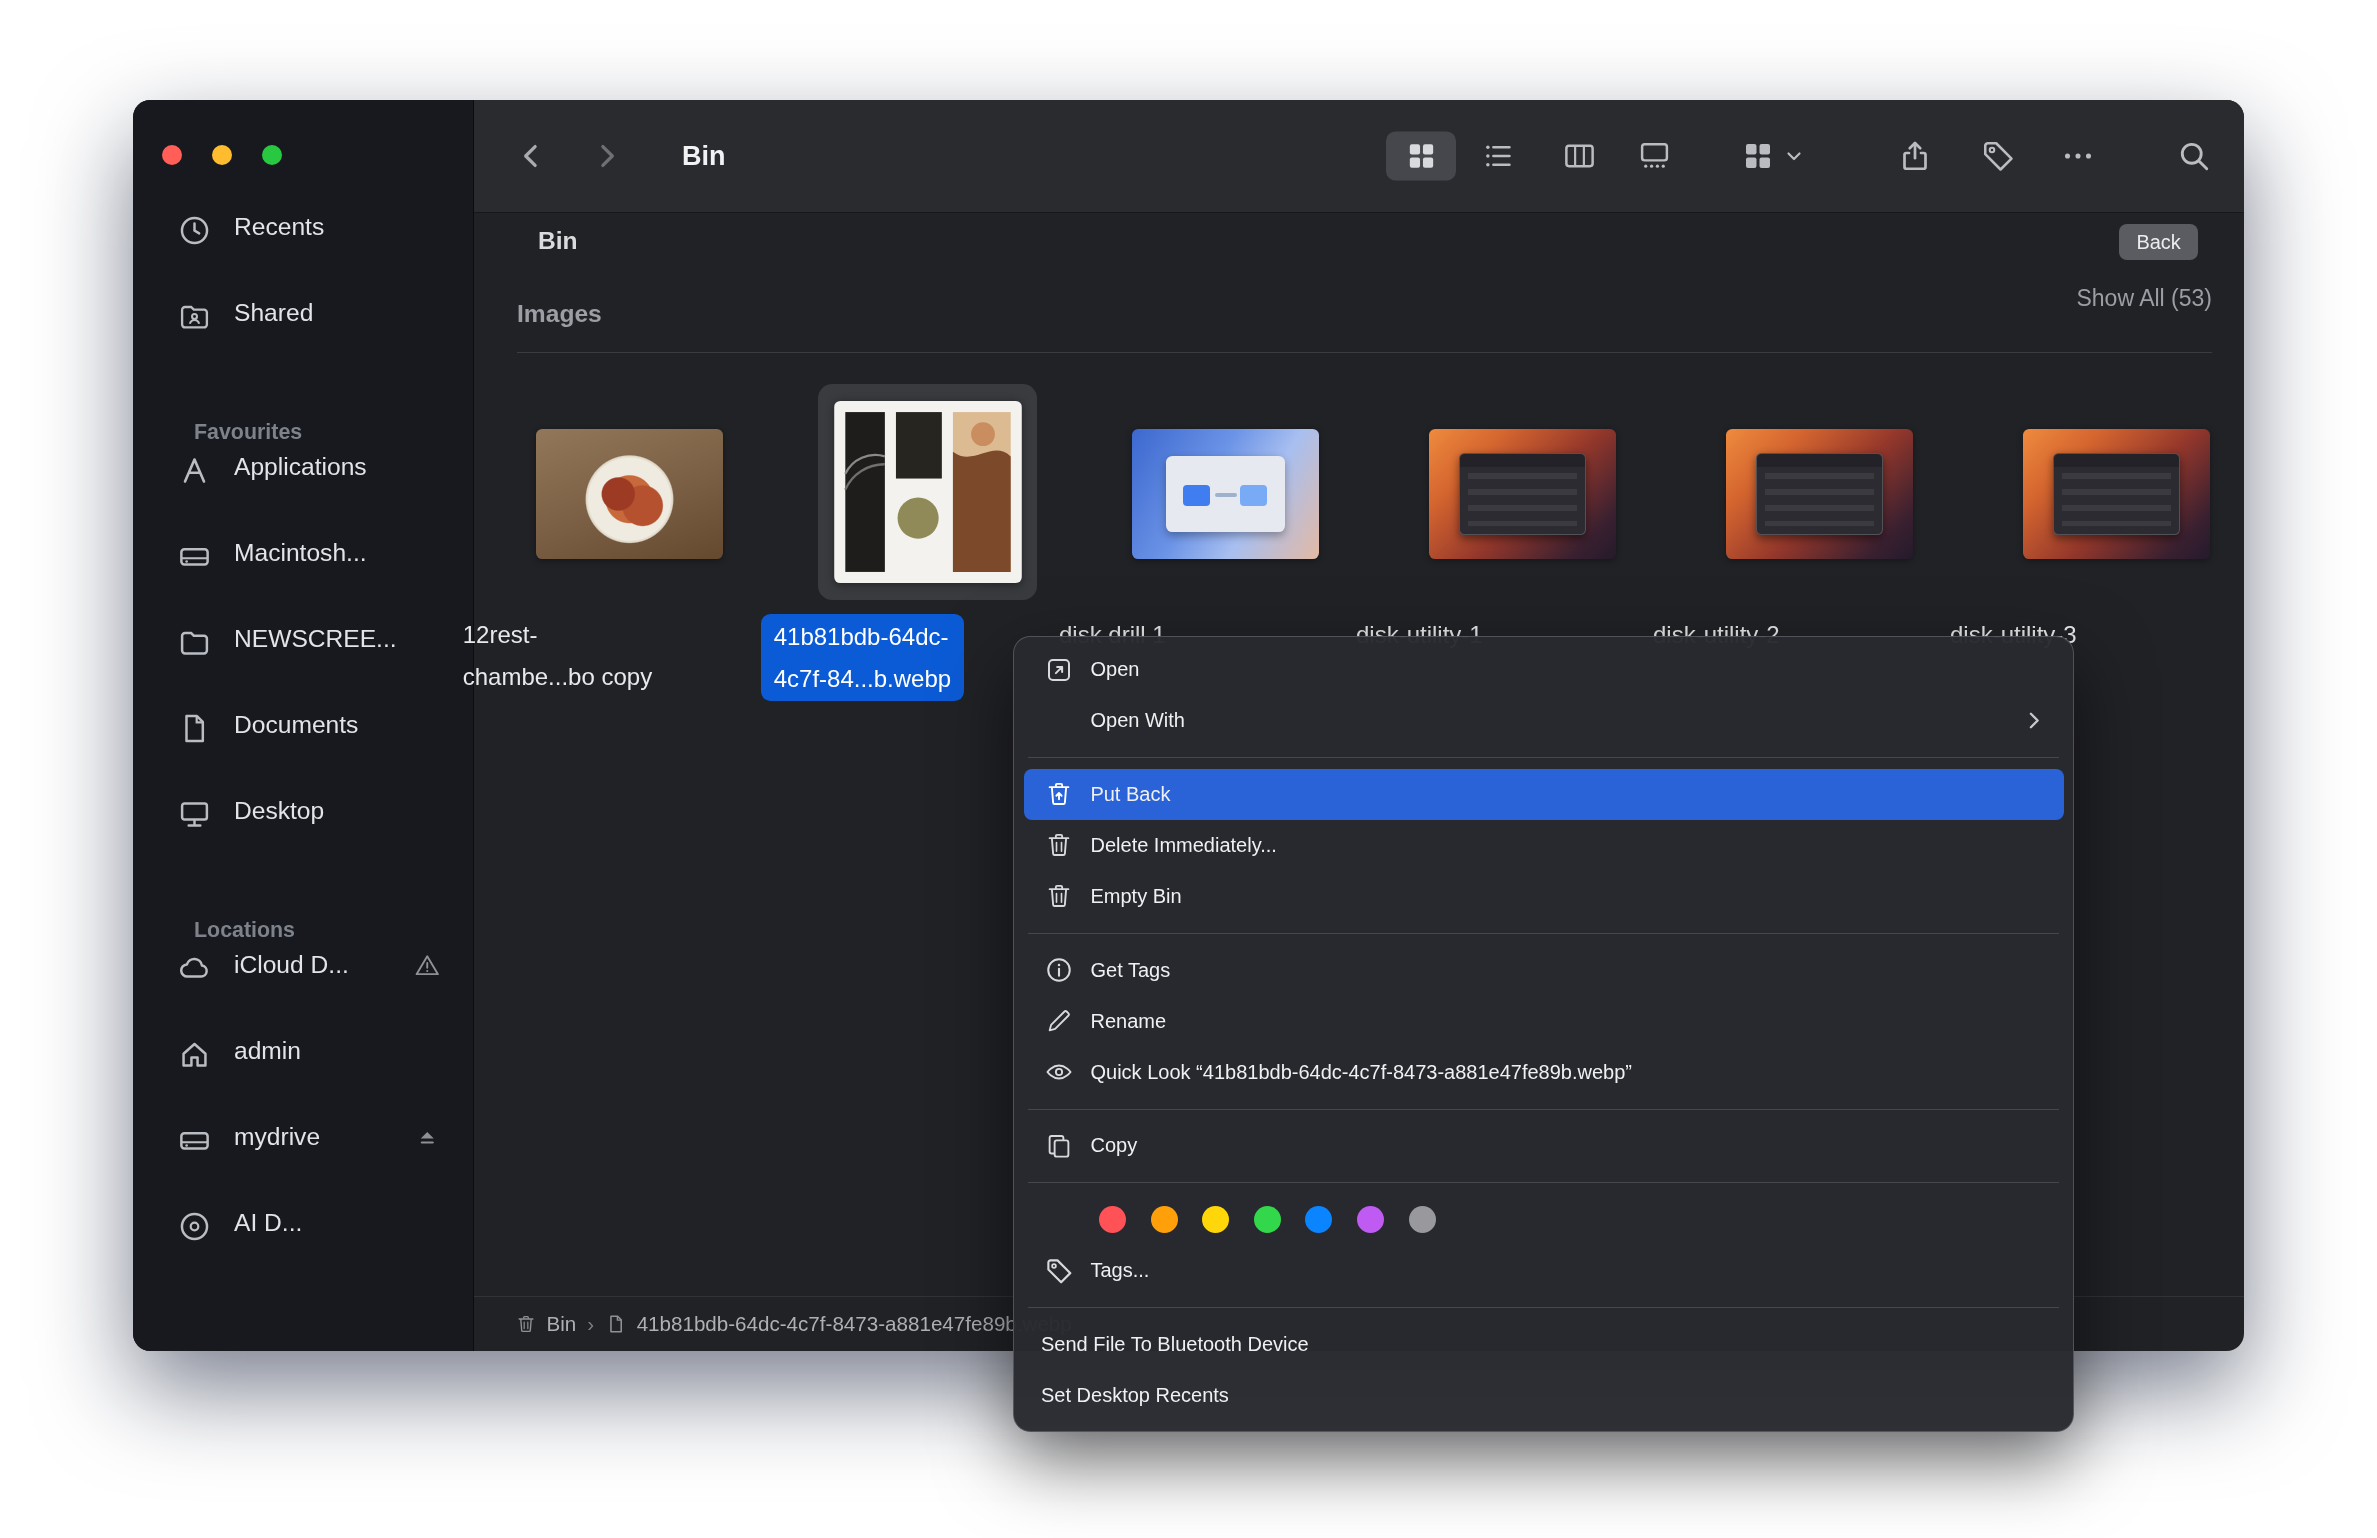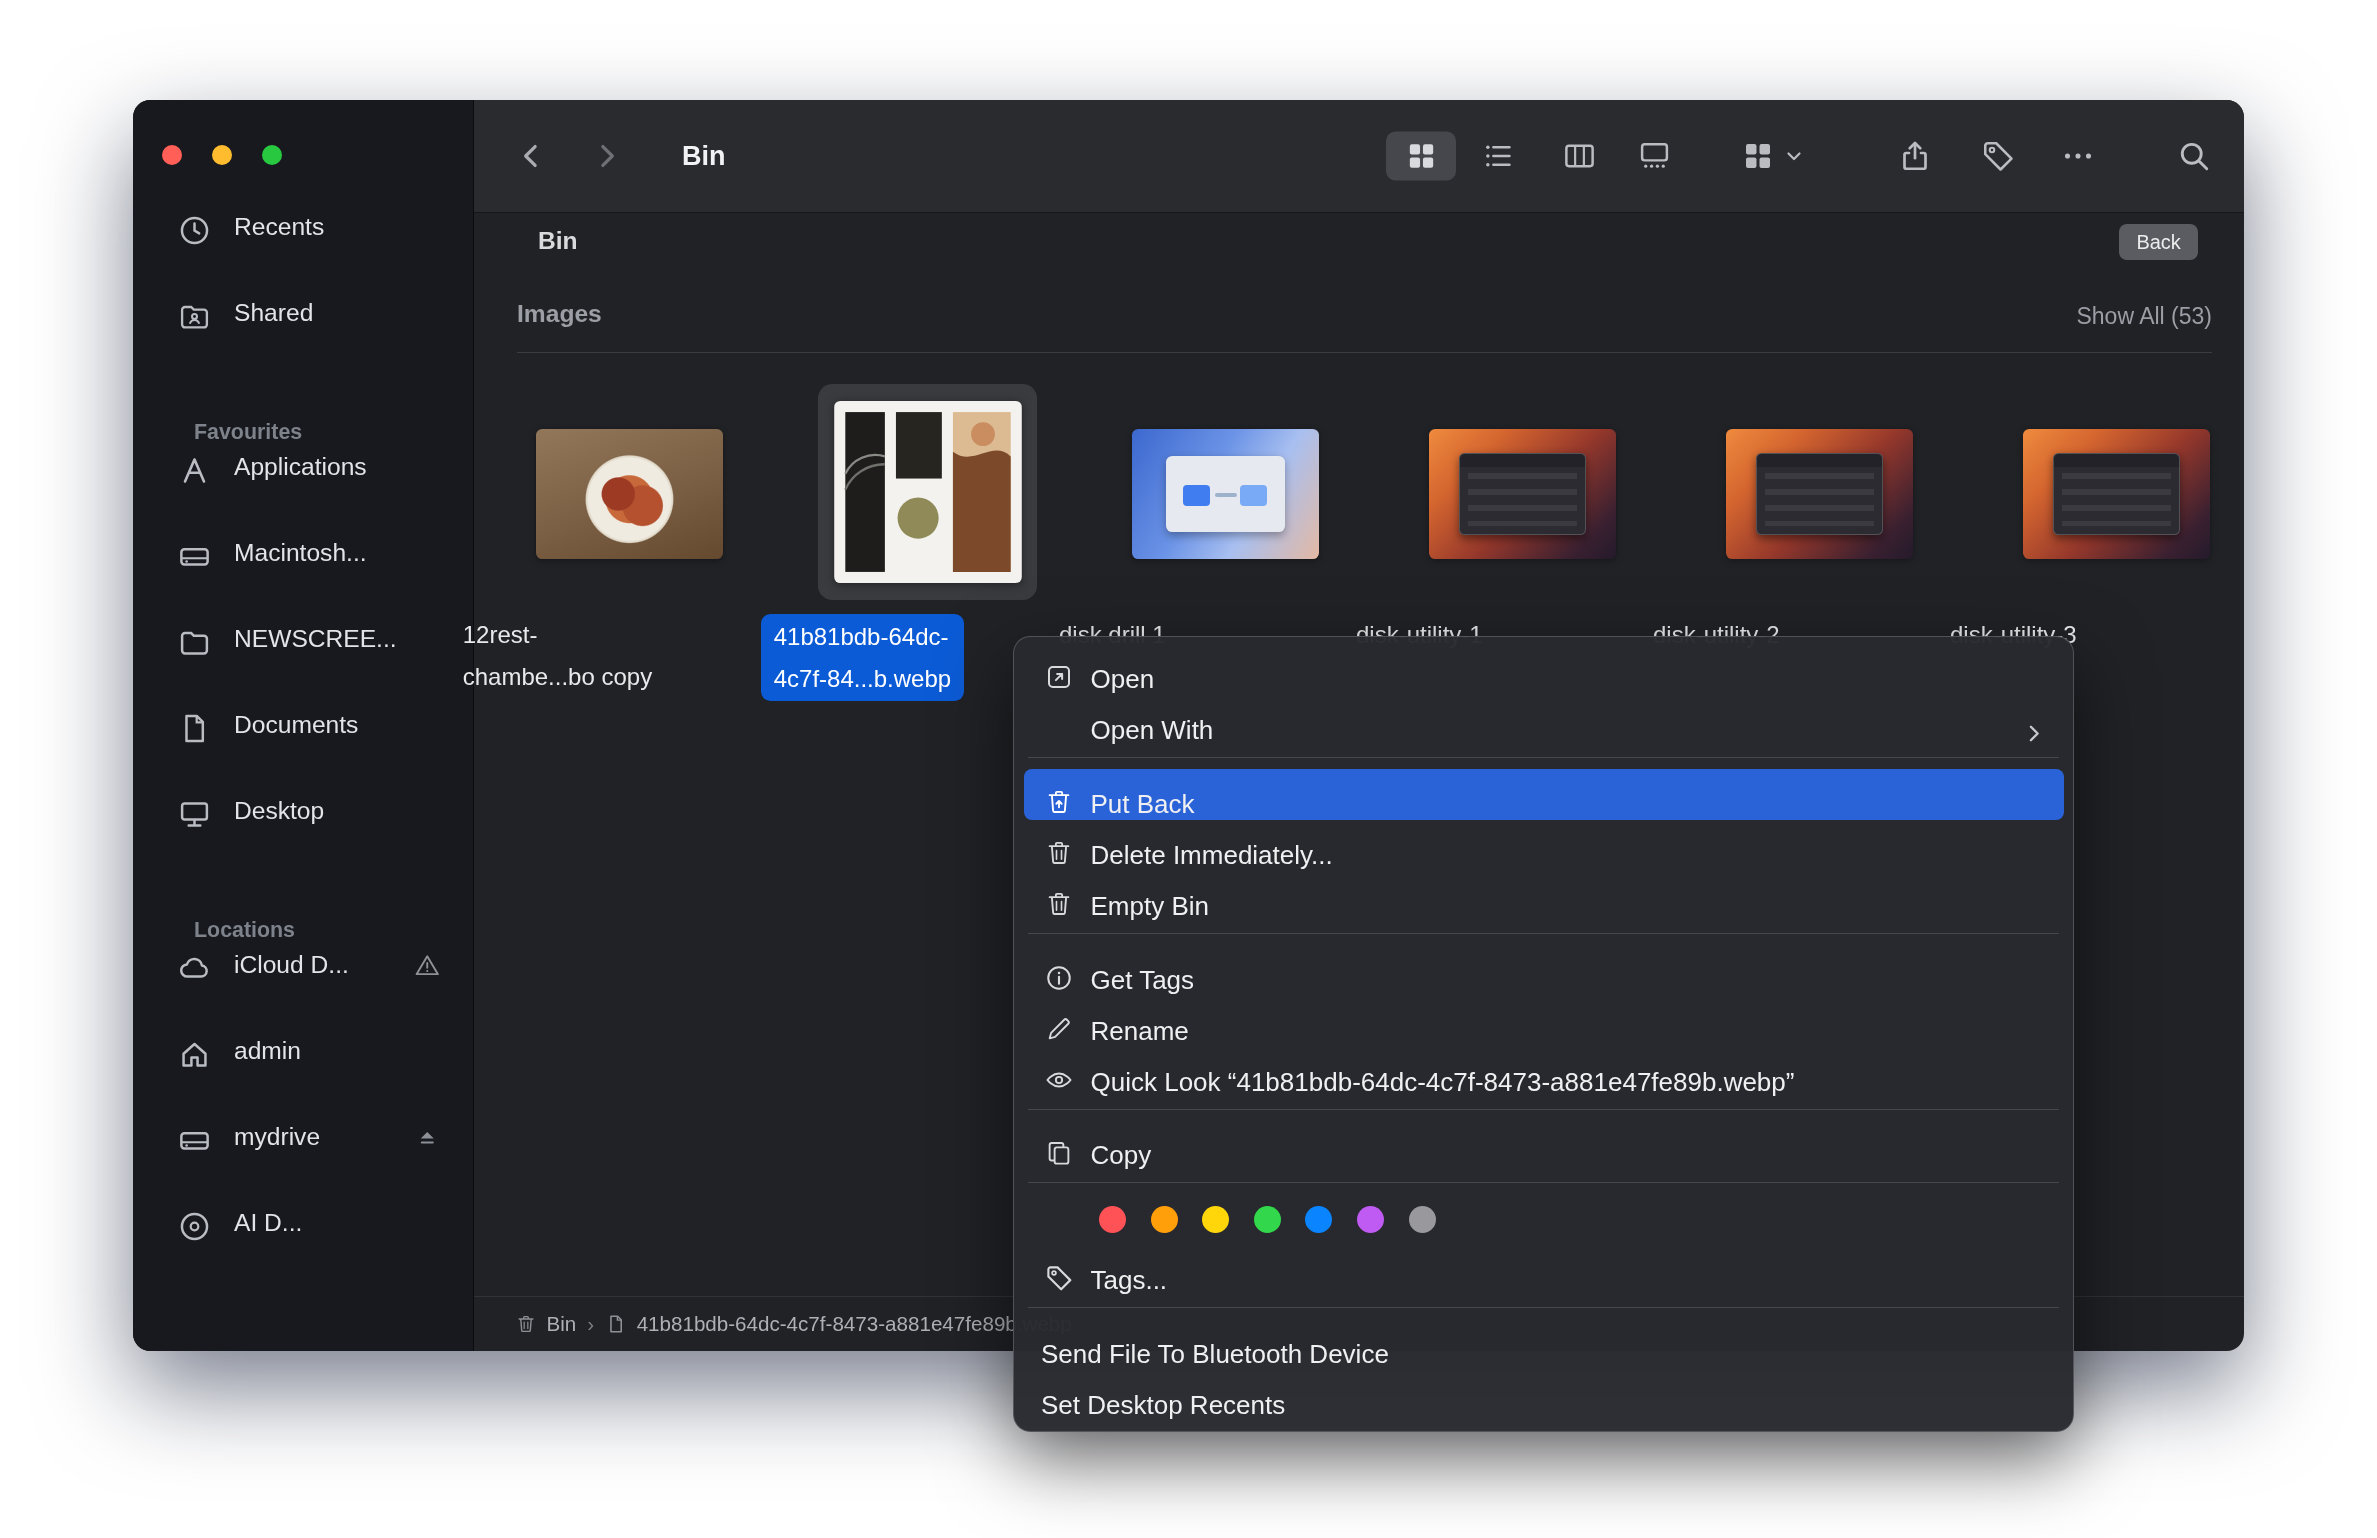--- a/index.html
+++ b/index.html
@@ -59,21 +59,21 @@
   .gbtn .g1 { width:36px; height:36px; }
   .gbtn .g2 { width:24px; height:24px; }
   .ibtn { width:36px; height:36px; color:#babcc1; }
   .ibtn svg { width:36px; height:36px; }
 
   .loc-title { position:absolute; left:64px; top:127px; font-size:24.6px; font-weight:600; color:#dadbdd; }
   .emptybtn { position:absolute; left:1645px; top:124px; height:36px; padding:0 17.4px;
               border-radius:8px; background:#5b5c62; color:#ededee; font-size:20px;
               display:flex; align-items:center; }
   .grouphdr { position:absolute; left:43px; top:200px; font-size:24.6px; font-weight:700; color:#9b9ea5; }
-  .showall { position:absolute; right:32px; top:203px; font-size:23px; color:#9b9ea5; }
+  .showall { position:absolute; right:32px; top:185px; font-size:23px; color:#9b9ea5; }
   .sep1 { position:absolute; left:43px; right:32px; top:252px; height:0.8px; background:rgba(255,255,255,.12); }
 
   
   .tile { position:absolute; top:284px; width:285px; height:341px; }
   .thumb { position:absolute; left:49px; top:45px; width:187px; height:130px;
            border-radius:6.3px; overflow:hidden; box-shadow:0 1.6px 6.3px rgba(0,0,0,.35); }
   .selbox { position:absolute; left:33px; top:0; width:219px; height:216px;
             background:#3a3b3f; border-radius:14.3px; }
   .selbox .thumb { left:16px; top:16.6px; width:188px; height:182px; box-shadow:0 1.6px 8px rgba(0,0,0,.4); }
   .fname { position:absolute; top:230px; left:-24px; right:-24px; text-align:left;
@@ -110,21 +110,21 @@
   .crumb-sep { color:#7d7f84; }
 
   
   .ctxmenu {
     position:absolute; left:1013px; top:636px; width:1061px;
     padding:7.1px 0 9.5px; background:rgba(40,41,46,.97);
     border:0.8px solid rgba(132,132,140,.45); border-radius:17.4px;
     box-shadow:0 28.5px 75px rgba(0,0,0,.55);
     z-index:10; color:#f0f0f2;
   }
-  .mi { height:51px; display:flex; align-items:flex-end; padding:0 27px; font-size:26px; white-space:nowrap; }
+  .mi { height:51px; display:flex; align-items:center; padding:0 27px; font-size:20px; white-space:nowrap; }
   .mic { width:36px; height:36px; margin-right:13.5px; display:flex; align-items:center;
          justify-content:center; color:#d9d9dc; flex:0 0 auto; }
   .mic svg { width:30px; height:30px; }
   .mi.hl { background:#2a63d8; border-radius:8px; margin:0 9.5px; padding:0 17.4px; }
   .msep { height:0.8px; background:rgba(255,255,255,.14); margin:11px 14.3px; }
   .msub { margin-left:auto; width:25px; height:25px; color:#c9c9cd; }
   .dotsrow { height:51px; display:flex; align-items:center; gap:24.6px; padding-left:85px; }
   .dot { width:27px; height:27px; border-radius:50%; display:inline-block; }
 </style>
 </head>

